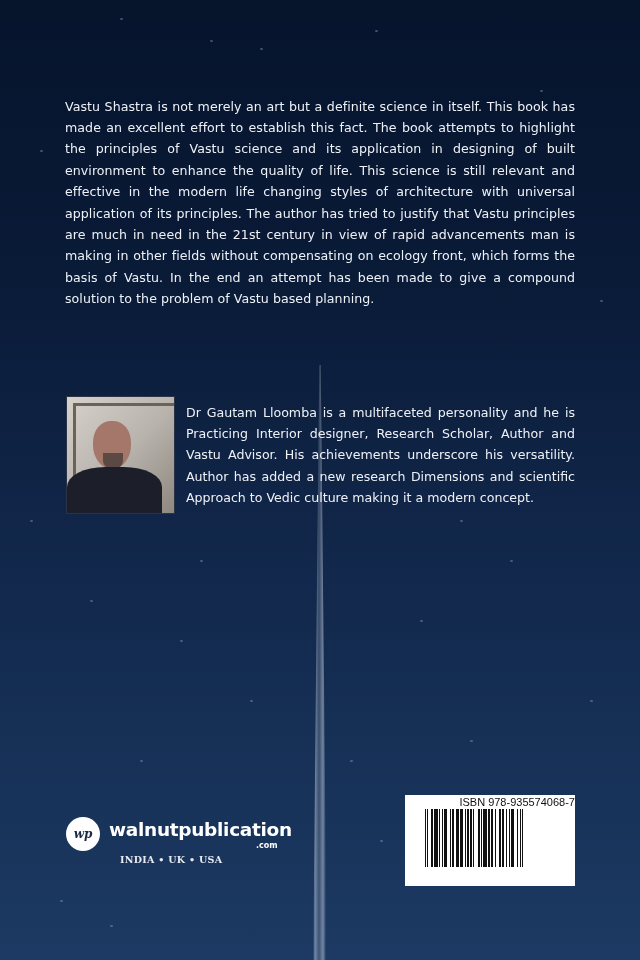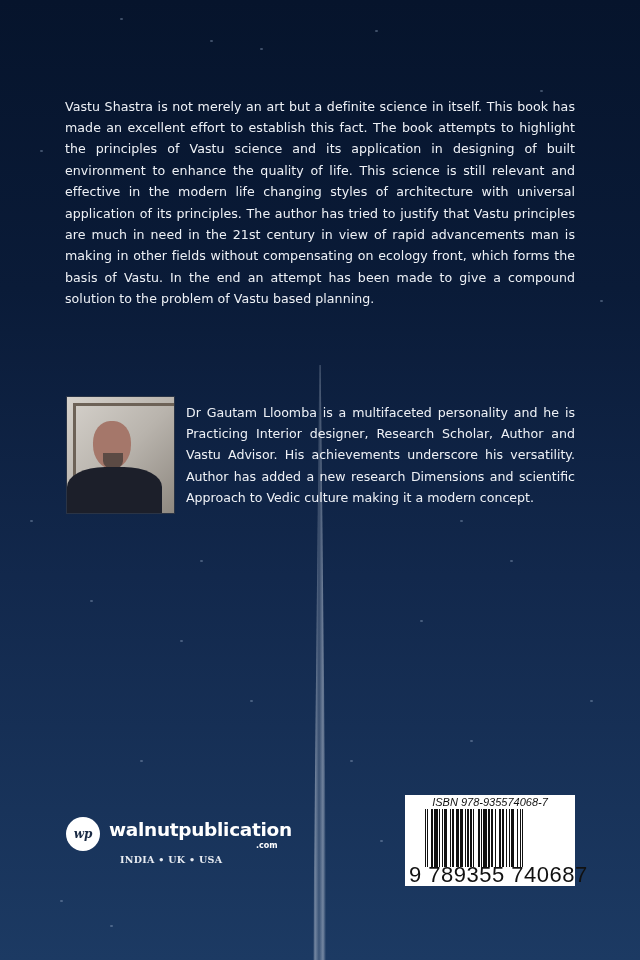--- a/index.html
+++ b/index.html
@@ -41,21 +41,21 @@
     position:absolute; left:0; top:0; width:34px; height:34px; border-radius:50%;
     background:#ffffff; color:#1a2a44; font-family:"DejaVu Serif", serif; font-style:italic;
     font-size:12px; font-weight:bold; display:flex; align-items:center; justify-content:center;
   }
   .pub-name { position:absolute; left:43px; top:2px; font-weight:bold; font-size:18.5px; color:#fff; white-space:nowrap; letter-spacing:-0.3px; }
   .pub-domain { position:absolute; left:190px; top:24px; font-size:8px; color:#fff; font-weight:bold; }
   .pub-regions { position:absolute; left:54px; top:37px; font-family:"DejaVu Serif", serif; font-size:9.5px; font-weight:bold; color:#e8ecf2; white-space:nowrap; letter-spacing:0.3px; }
   .barcode-box {
     position:absolute; left:405px; top:795px; width:170px; height:91px; background:#fff;
   }
-  .isbn-label { position:absolute; left:0; right:0; top:1px; text-align:center; font-family:"Liberation Sans", sans-serif; font-size:11px; color:#111;font-style:italic; }
+  .isbn-label { position:absolute; left:0; right:0; top:1px; text-align:right; font-family:"Liberation Sans", sans-serif; font-size:11px; color:#111; }
   .bars { position:absolute; left:20px; top:14px; width:145px; height:58px; display:flex; }
   .bars span { display:block; height:100%; }
   .isbn-digits { position:absolute; left:4px; bottom:-2px; font-family:"Liberation Sans", sans-serif; font-size:22px; color:#111; letter-spacing:0.5px; white-space:nowrap; }
 </style>
 </head>
 <body>
 
 <div class="cover">
   <div class="contrail"></div>
   <div id="stars">
@@ -156,15 +156,14 @@
         <span style="width: 1.15px; background: rgb(255, 255, 255);"></span>
         <span style="width: 3.45px; background: rgb(17, 17, 17);"></span>
         <span style="width: 2.3px; background: rgb(255, 255, 255);"></span>
         <span style="width: 1.15px; background: rgb(17, 17, 17);"></span>
         <span style="width: 2.3px; background: rgb(255, 255, 255);"></span>
         <span style="width: 1.15px; background: rgb(17, 17, 17);"></span>
         <span style="width: 1.15px; background: rgb(255, 255, 255);"></span>
         <span style="width: 1.15px; background: rgb(17, 17, 17);"></span>
         <span style="width: 2.3px; background: rgb(255, 255, 255);"></span>
       </div>
-    <div class="isbn-digits">9 789355 740687</div>
   </div>
 </div>
 
 </body></html>

